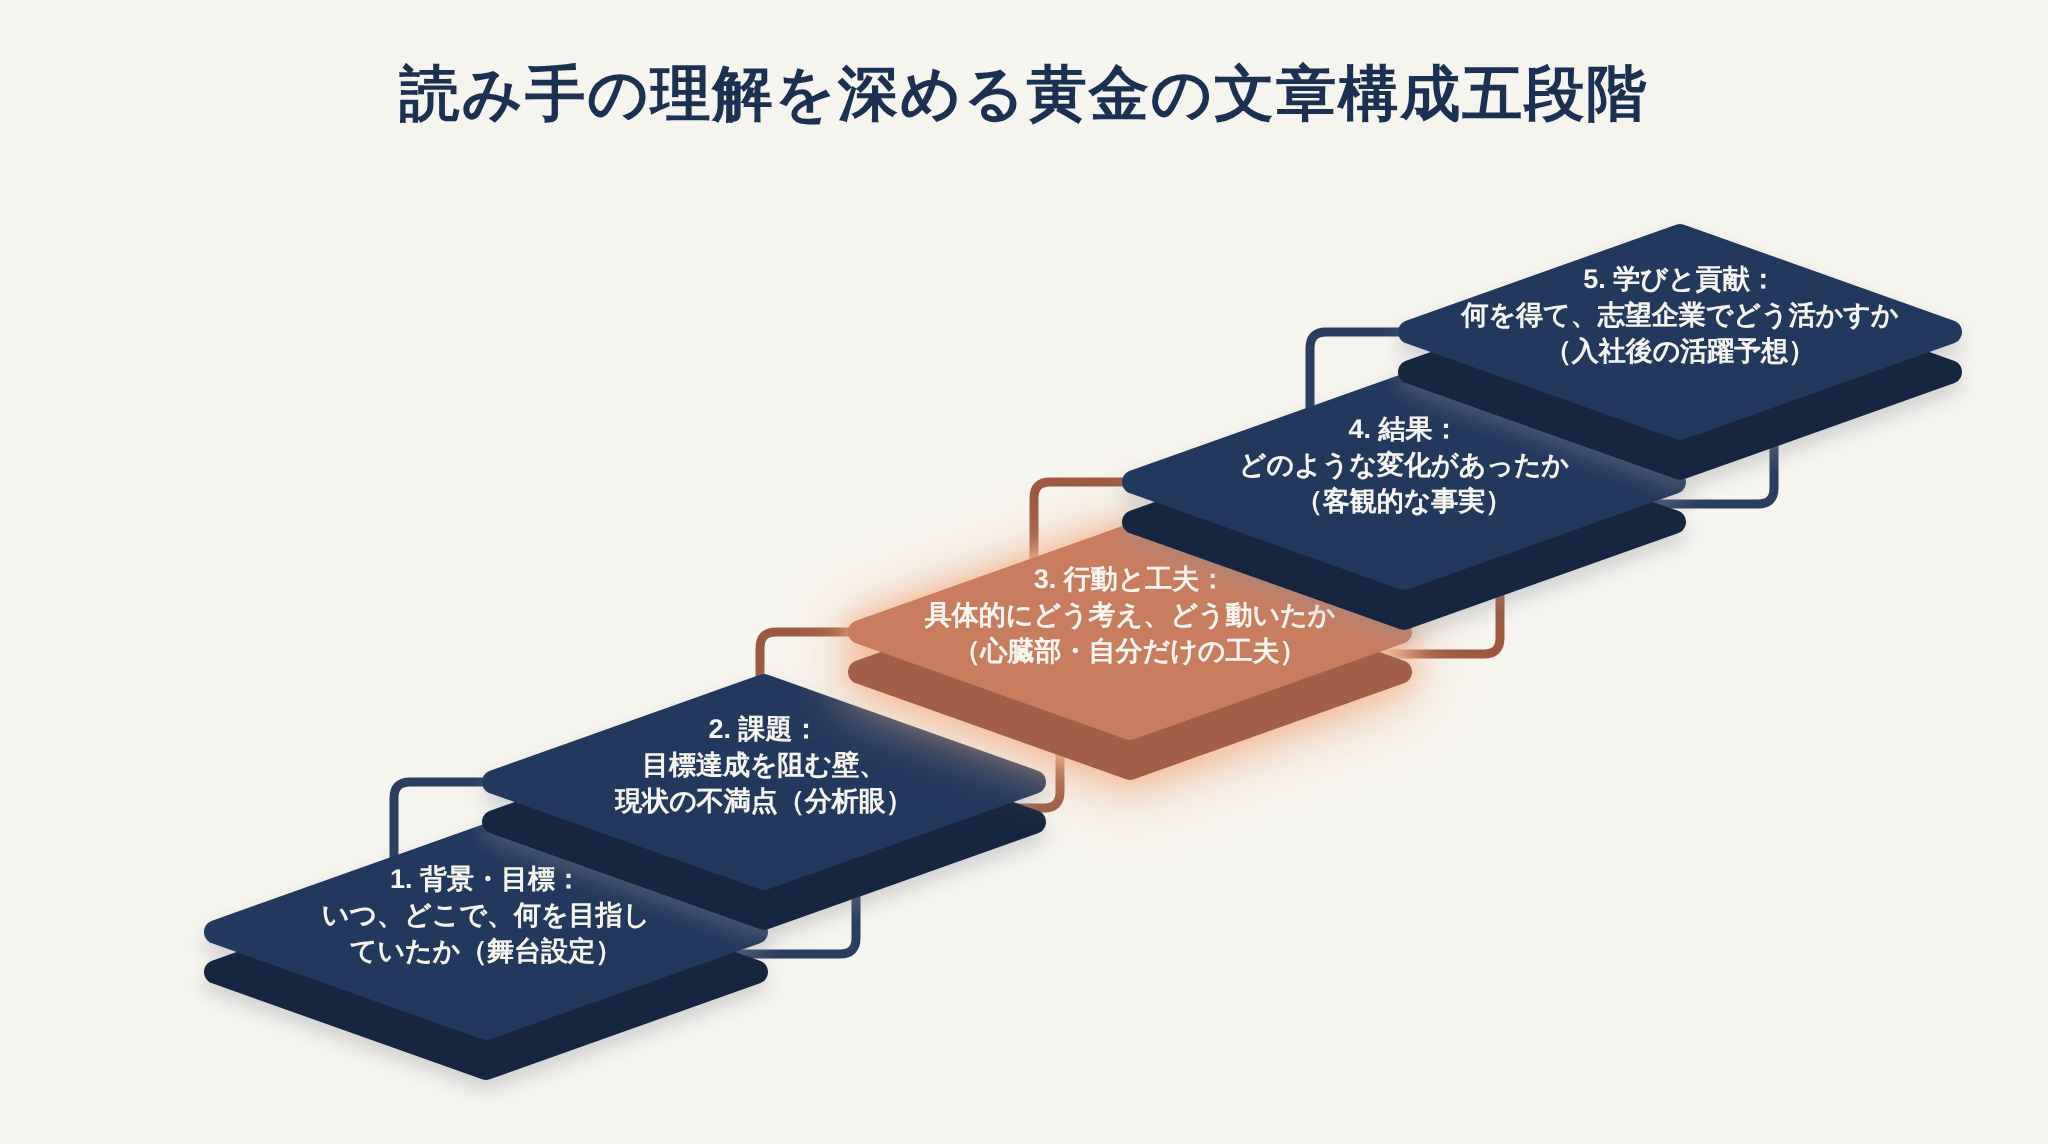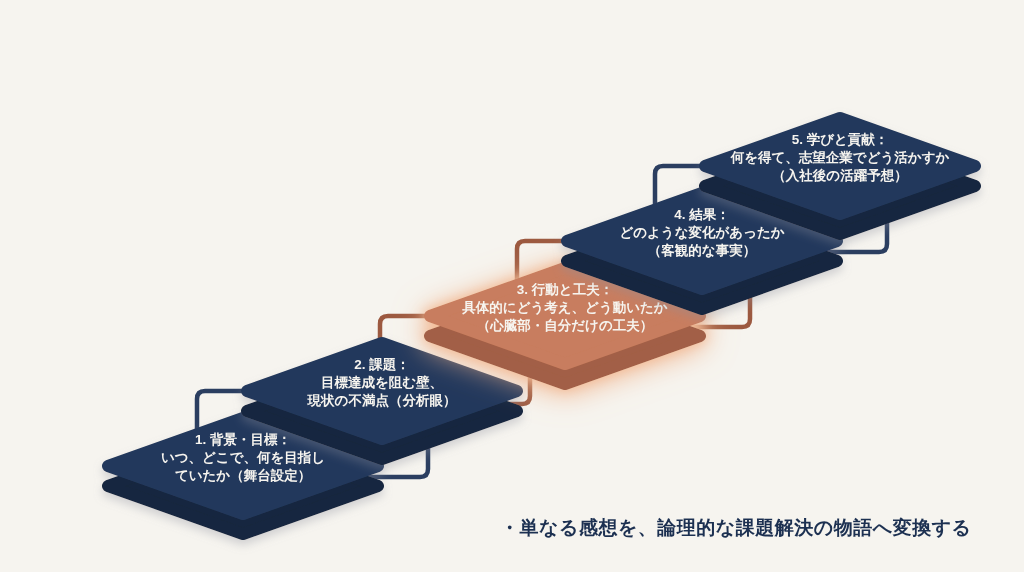--- a/index.html
+++ b/index.html
@@ -35,20 +35,21 @@
     font-size:13.5px;font-weight:700;
     text-anchor:middle;
     font-family:"Liberation Sans","DejaVu Sans",sans-serif;
   }
 </style>
 </head>
 <body>
 
 <div class="slide">
 
+  <div class="title">読み手の理解を深める黄金の文章構成五段階</div>
 
   <svg class="diagram" width="1024" height="572" viewBox="0 0 1024 572">
     <defs>
       <path id="dia" d="M -135 0 L 0 -48 L 135 0 L 0 48 Z"></path>
       <filter id="soft" x="-40%" y="-40%" width="180%" height="180%">
         <feDropShadow dx="0" dy="5" stdDeviation="5" flood-color="#8a8f9b" flood-opacity="0.35"></feDropShadow>
       </filter>
       <filter id="glow" x="-40%" y="-40%" width="180%" height="180%">
         <feDropShadow dx="0" dy="0" stdDeviation="6" flood-color="#f3bd99" flood-opacity="1"></feDropShadow>
         <feDropShadow dx="0" dy="3" stdDeviation="14" flood-color="#f0b48e" flood-opacity="0.9"></feDropShadow>
@@ -100,15 +101,14 @@
 
     <g class="step" transform="translate(840,166)" filter="url(#soft)">
       <use href="#dia" y="20" class="face side-navy"></use>
       <use href="#dia" class="face face-navy"></use>
       <text y="-22">5. 学びと貢献：</text>
       <text y="-4">何を得て、志望企業でどう活かすか</text>
       <text y="14">（入社後の活躍予想）</text>
     </g>
   </svg>
 
-  <div class="footnote">・単なる感想を、論理的な課題解決の物語へ変換する</div>
 
 </div>
 
 </body></html>

